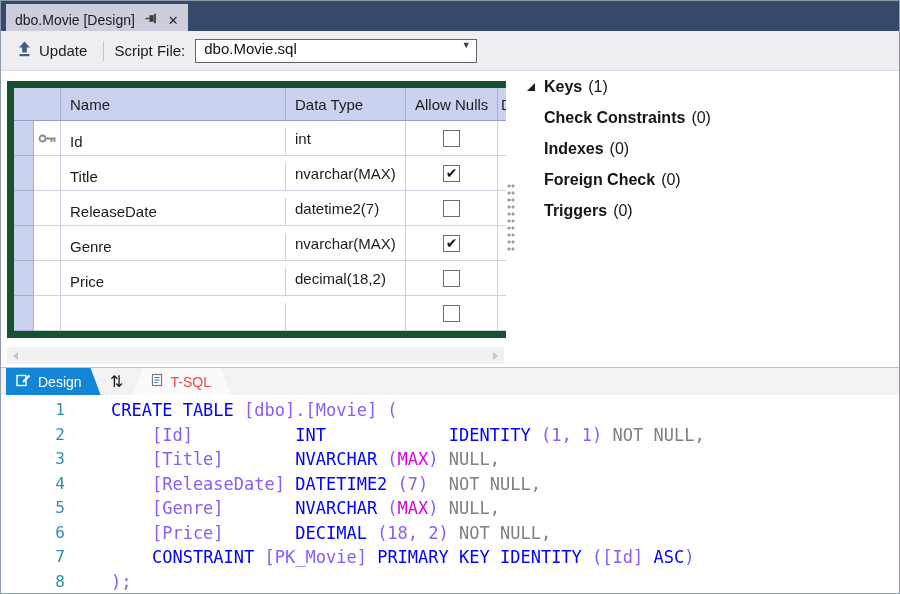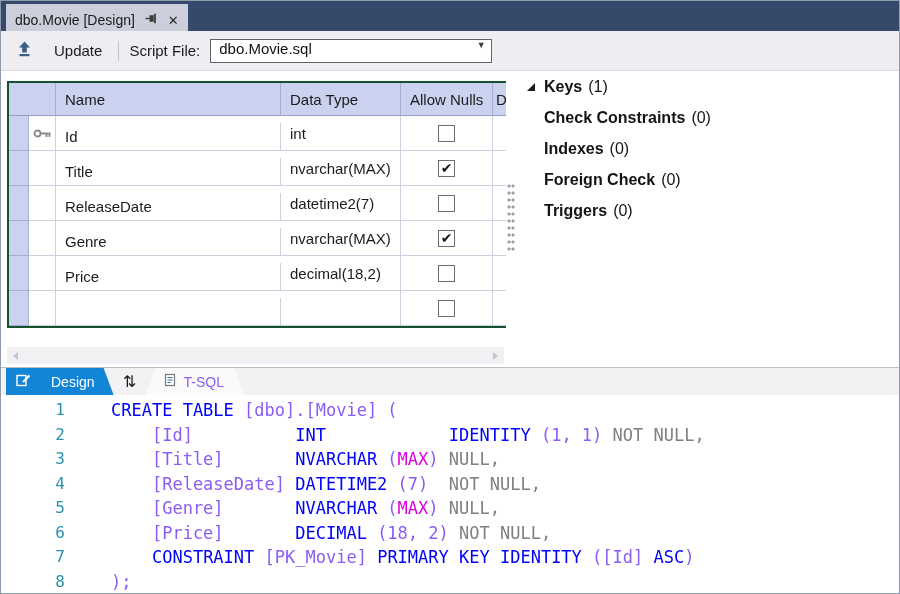--- a/index.html
+++ b/index.html
@@ -8,31 +8,31 @@
 
   
   .tabstrip { position:absolute; left:0; top:0; right:0; height:30px; background:var(--titlebar-bg,#35496B); }
   .doc-tab { position:absolute; left:5px; top:3px; height:32px; background:var(--tab-bg,#CCCEDB);
              display:flex; align-items:center; gap:10px; padding:0 9px; font-size:14px; color:#1a1a1a; }
   .close-icon { font-size:13px; color:#2b2b2b; cursor:default; }
 
   
   .toolbar { position:absolute; left:0; top:30px; right:0; height:40px; background:var(--toolbar-bg,#EEEEF2);
              border-bottom:1px solid #DDDEE5; display:flex; align-items:center; padding:0 10px; font-size:15px; color:#1b1b1b; }
-  .update-button { display:flex; align-items:center; gap:22px; padding:3px 6px; }
+  .update-button { display:flex; align-items:center; gap:7px; padding:3px 6px; }
   .toolbar-sep { width:1px; height:20px; background:#C2C3CC; margin:0 10px; }
   .script-file-label { margin-right:10px; }
   .combo { width:282px; height:24px; background:#fff; border:1px solid #62626A; display:flex; align-items:flex-start; }
   .combo-value { flex:1; padding:0 8px; font-size:15px; color:#111; white-space:nowrap; overflow:hidden; }
   .combo-arrow { width:20px; text-align:center; font-size:9px; color:#3c3c3c; }
 
   
   .main { position:absolute; left:0; top:70px; width:100%; height:296px; background:#fff; }
 
-  .grid { position:absolute; left:6px; top:10px; width:551px; border:2px solid #14532d; background:#fff; }
+  .grid { position:absolute; left:6px; top:10px; width:551px; border:7px solid #14532d; background:#fff; }
   .grid-header { display:flex; height:33px; }
   .hcell { display:flex; align-items:center; padding:0 9px; font-size:15px; color:#1b1b1b;
            background:var(--grid-header-bg,#CBD2F0); border-right:1px solid #A7AED4; border-bottom:1px solid #959DC8;
            overflow:hidden; white-space:nowrap; }
   .c-corner { width:47px; }
   .c-name  { width:225px; }
   .c-type  { width:120px; }
   .c-nulls { width:92px; }
   .c-sliver { flex:1; padding:0 3px; border-right:none; }
   .grid-row { display:flex; height:35px; background:#fff; }
@@ -67,25 +67,25 @@
            font-size:16px; color:#141414; overflow:hidden; }
   .tree-row { height:31px; display:flex; align-items:center; padding-left:11px; }
   .expander { width:0; height:0; border-left:8px solid transparent; border-bottom:8px solid #1b1b1b; margin-right:9px; }
   .expander.hidden { visibility:hidden; }
   .tree-label { font-weight:bold; margin-right:6px; }
   .tree-child { height:31px; display:flex; align-items:center; padding-left:45px; gap:10px; }
 
   
   .bottom-tabs { position:absolute; left:0; top:366px; width:100%; height:28px; background:#F2F2F5;
                  border-top:1px solid #BBC0CB; display:flex; align-items:stretch; font-size:14px; }
-  .tab-design { margin-left:5px; display:flex; align-items:center; gap:20px; padding:0 19px 0 10px;
+  .tab-design { margin-left:5px; display:flex; align-items:center; gap:7px; padding:0 19px 0 10px;
                 background:var(--active-tab-blue,#1385D6); color:#fff;
                 clip-path:polygon(0 0, calc(100% - 10px) 0, 100% 100%, 0 100%); }
   .swap-btn { width:32px; display:flex; align-items:center; justify-content:center; font-size:16px; color:#1b1b1b; }
-  .tab-tsql { display:flex; align-items:center; gap:7px; padding:0 20px 0 17px; background:#FAFAFB; color:#8b5cf6;
+  .tab-tsql { display:flex; align-items:center; gap:7px; padding:0 20px 0 17px; background:#FAFAFB; color:#ef4444;
               clip-path:polygon(10px 0, calc(100% - 10px) 0, 100% 100%, 0 100%); }
 
   
   .editor { position:absolute; left:0; top:394px; width:100%; height:200px; background:#fff; padding-top:3px; overflow:hidden; }
   .code-line { display:flex; height:24.5px; }
   .line-num { width:72px; padding-right:8px; text-align:right; color:var(--line-number,#2B91AF);
               font:16px/24.5px "DejaVu Sans Mono", monospace; }
   .code-text { white-space:pre; padding-left:38px; font:17px/24.5px "DejaVu Sans Mono", monospace; }
   .tk-k { color:var(--kw,#0000FF); }
   .tk-p { color:#8b5cf6; }

